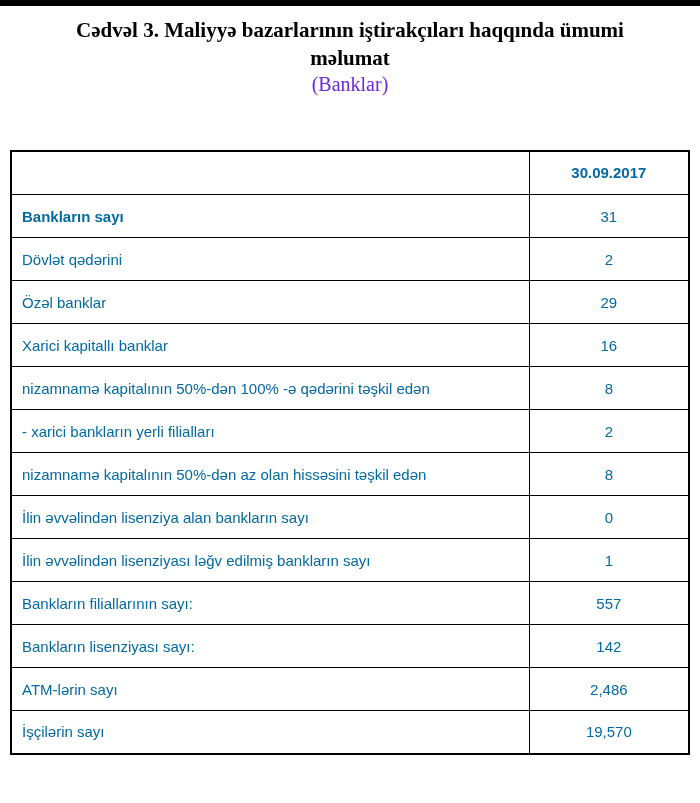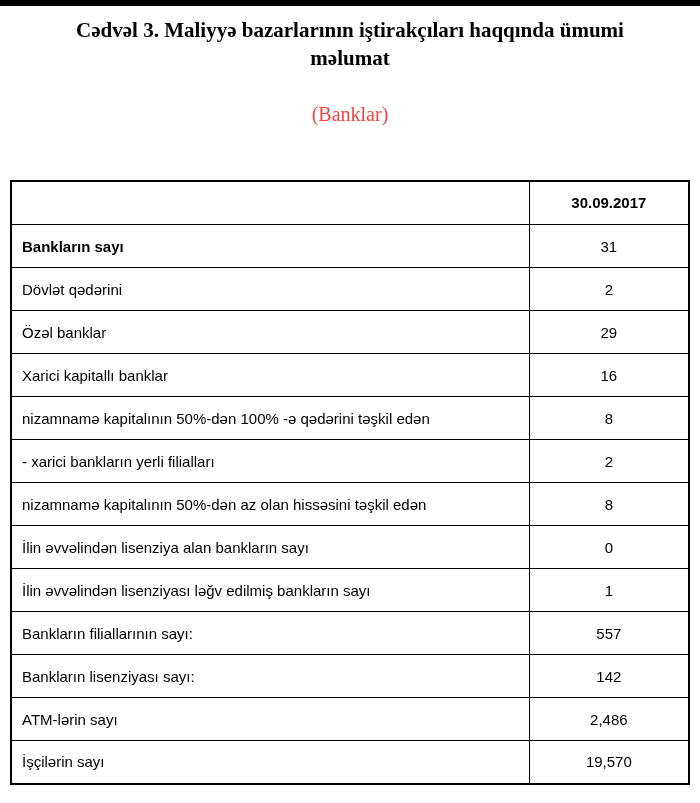--- a/index.html
+++ b/index.html
@@ -23,36 +23,35 @@
     font-size: 21px;
     line-height: 1.35;
     text-align: center;
     margin: 10px 45px 0 45px;
     color: #000000;
   }
   .doc-subtitle {
     font-family: "Liberation Serif", "DejaVu Serif", serif;
     font-size: 20px;
     text-align: center;
-    margin-top: 30px;
-    color: #ef4444;
+    color: #6d28d9;
   }
   table.data-table {
     border-collapse: collapse;
     margin: 54px auto 0 auto;
     width: 680px;
     border: 2px solid #000000;
   }
   table.data-table td {
     border: 1px solid #000000;
     font-size: 15px;
     height: 43px;
     padding: 2px 10px;
     vertical-align: middle;
-    color: #000000;
+    color: #0369a1;
   }
   td.label-cell { width: 520px; text-align: left; }
   td.value-cell { width: 160px; text-align: center; }
   tr.header-row td { height: 44px; }
   tr.header-row td.value-cell { font-weight: bold; }
   tr.bold-row td.label-cell { font-weight: bold; margin-left: 29px; }
   td.indent { padding-left: 36px; margin-left: 36px; }
 </style>
 </head>
 <body>

